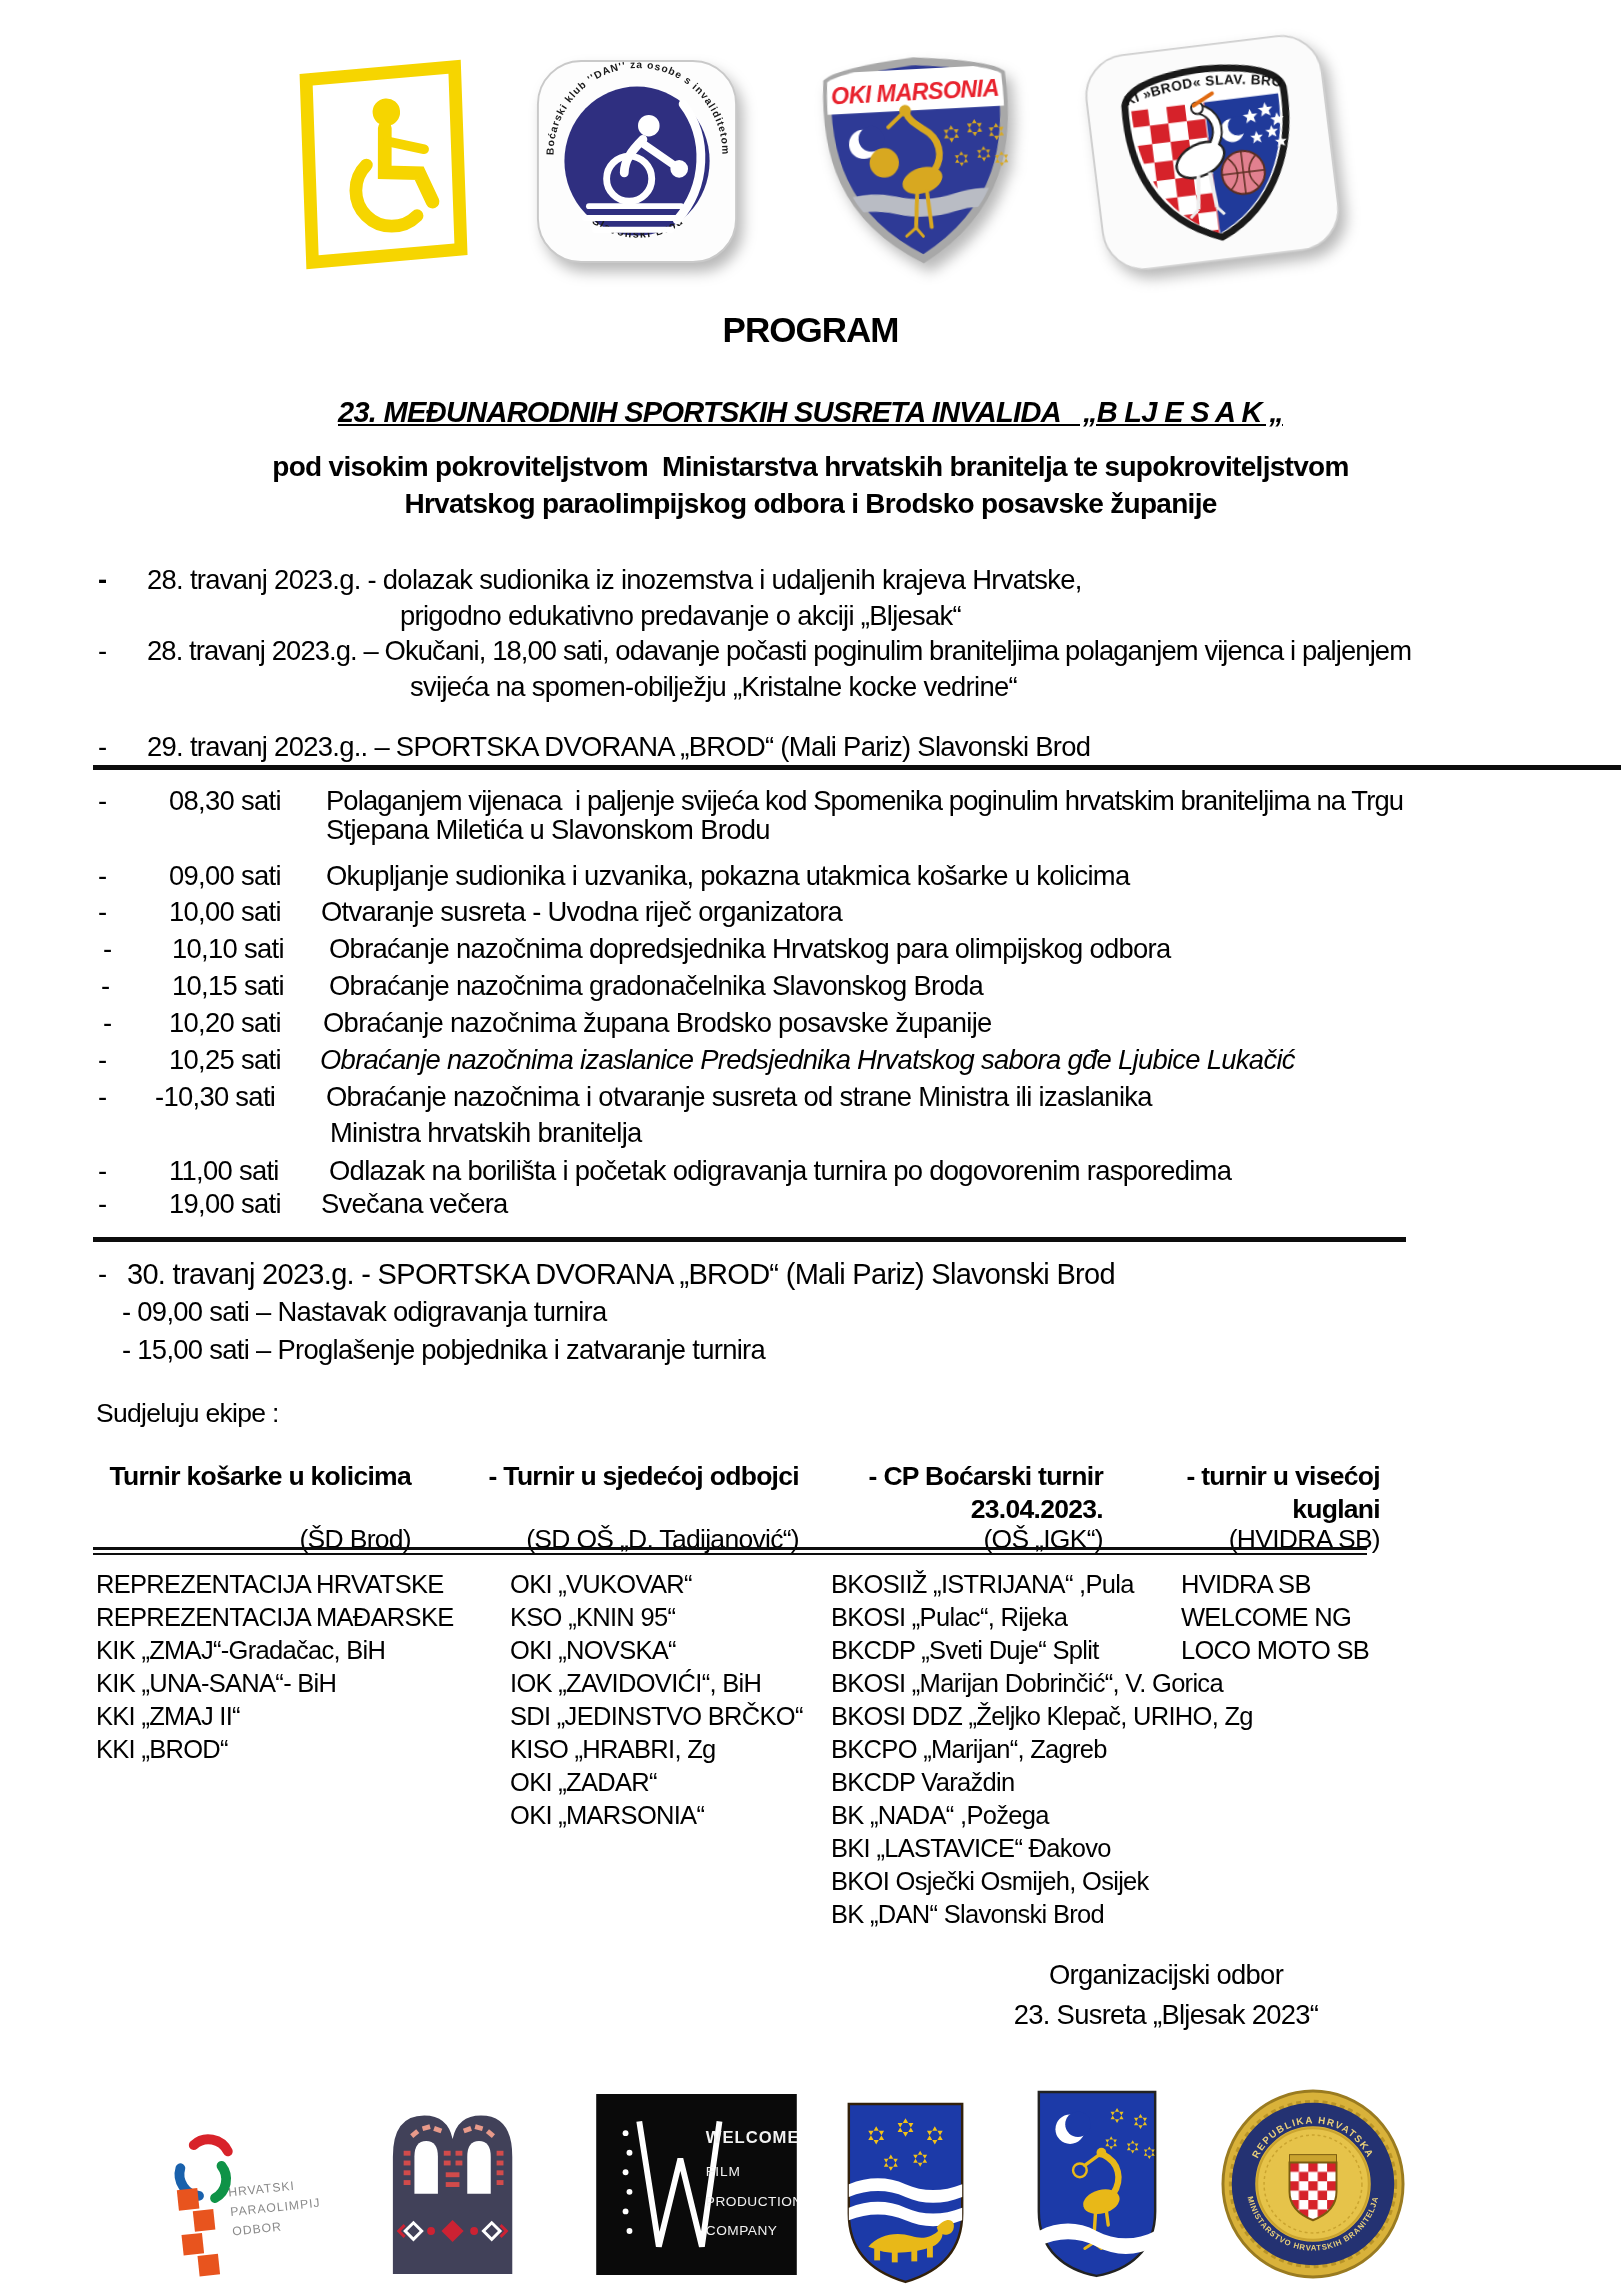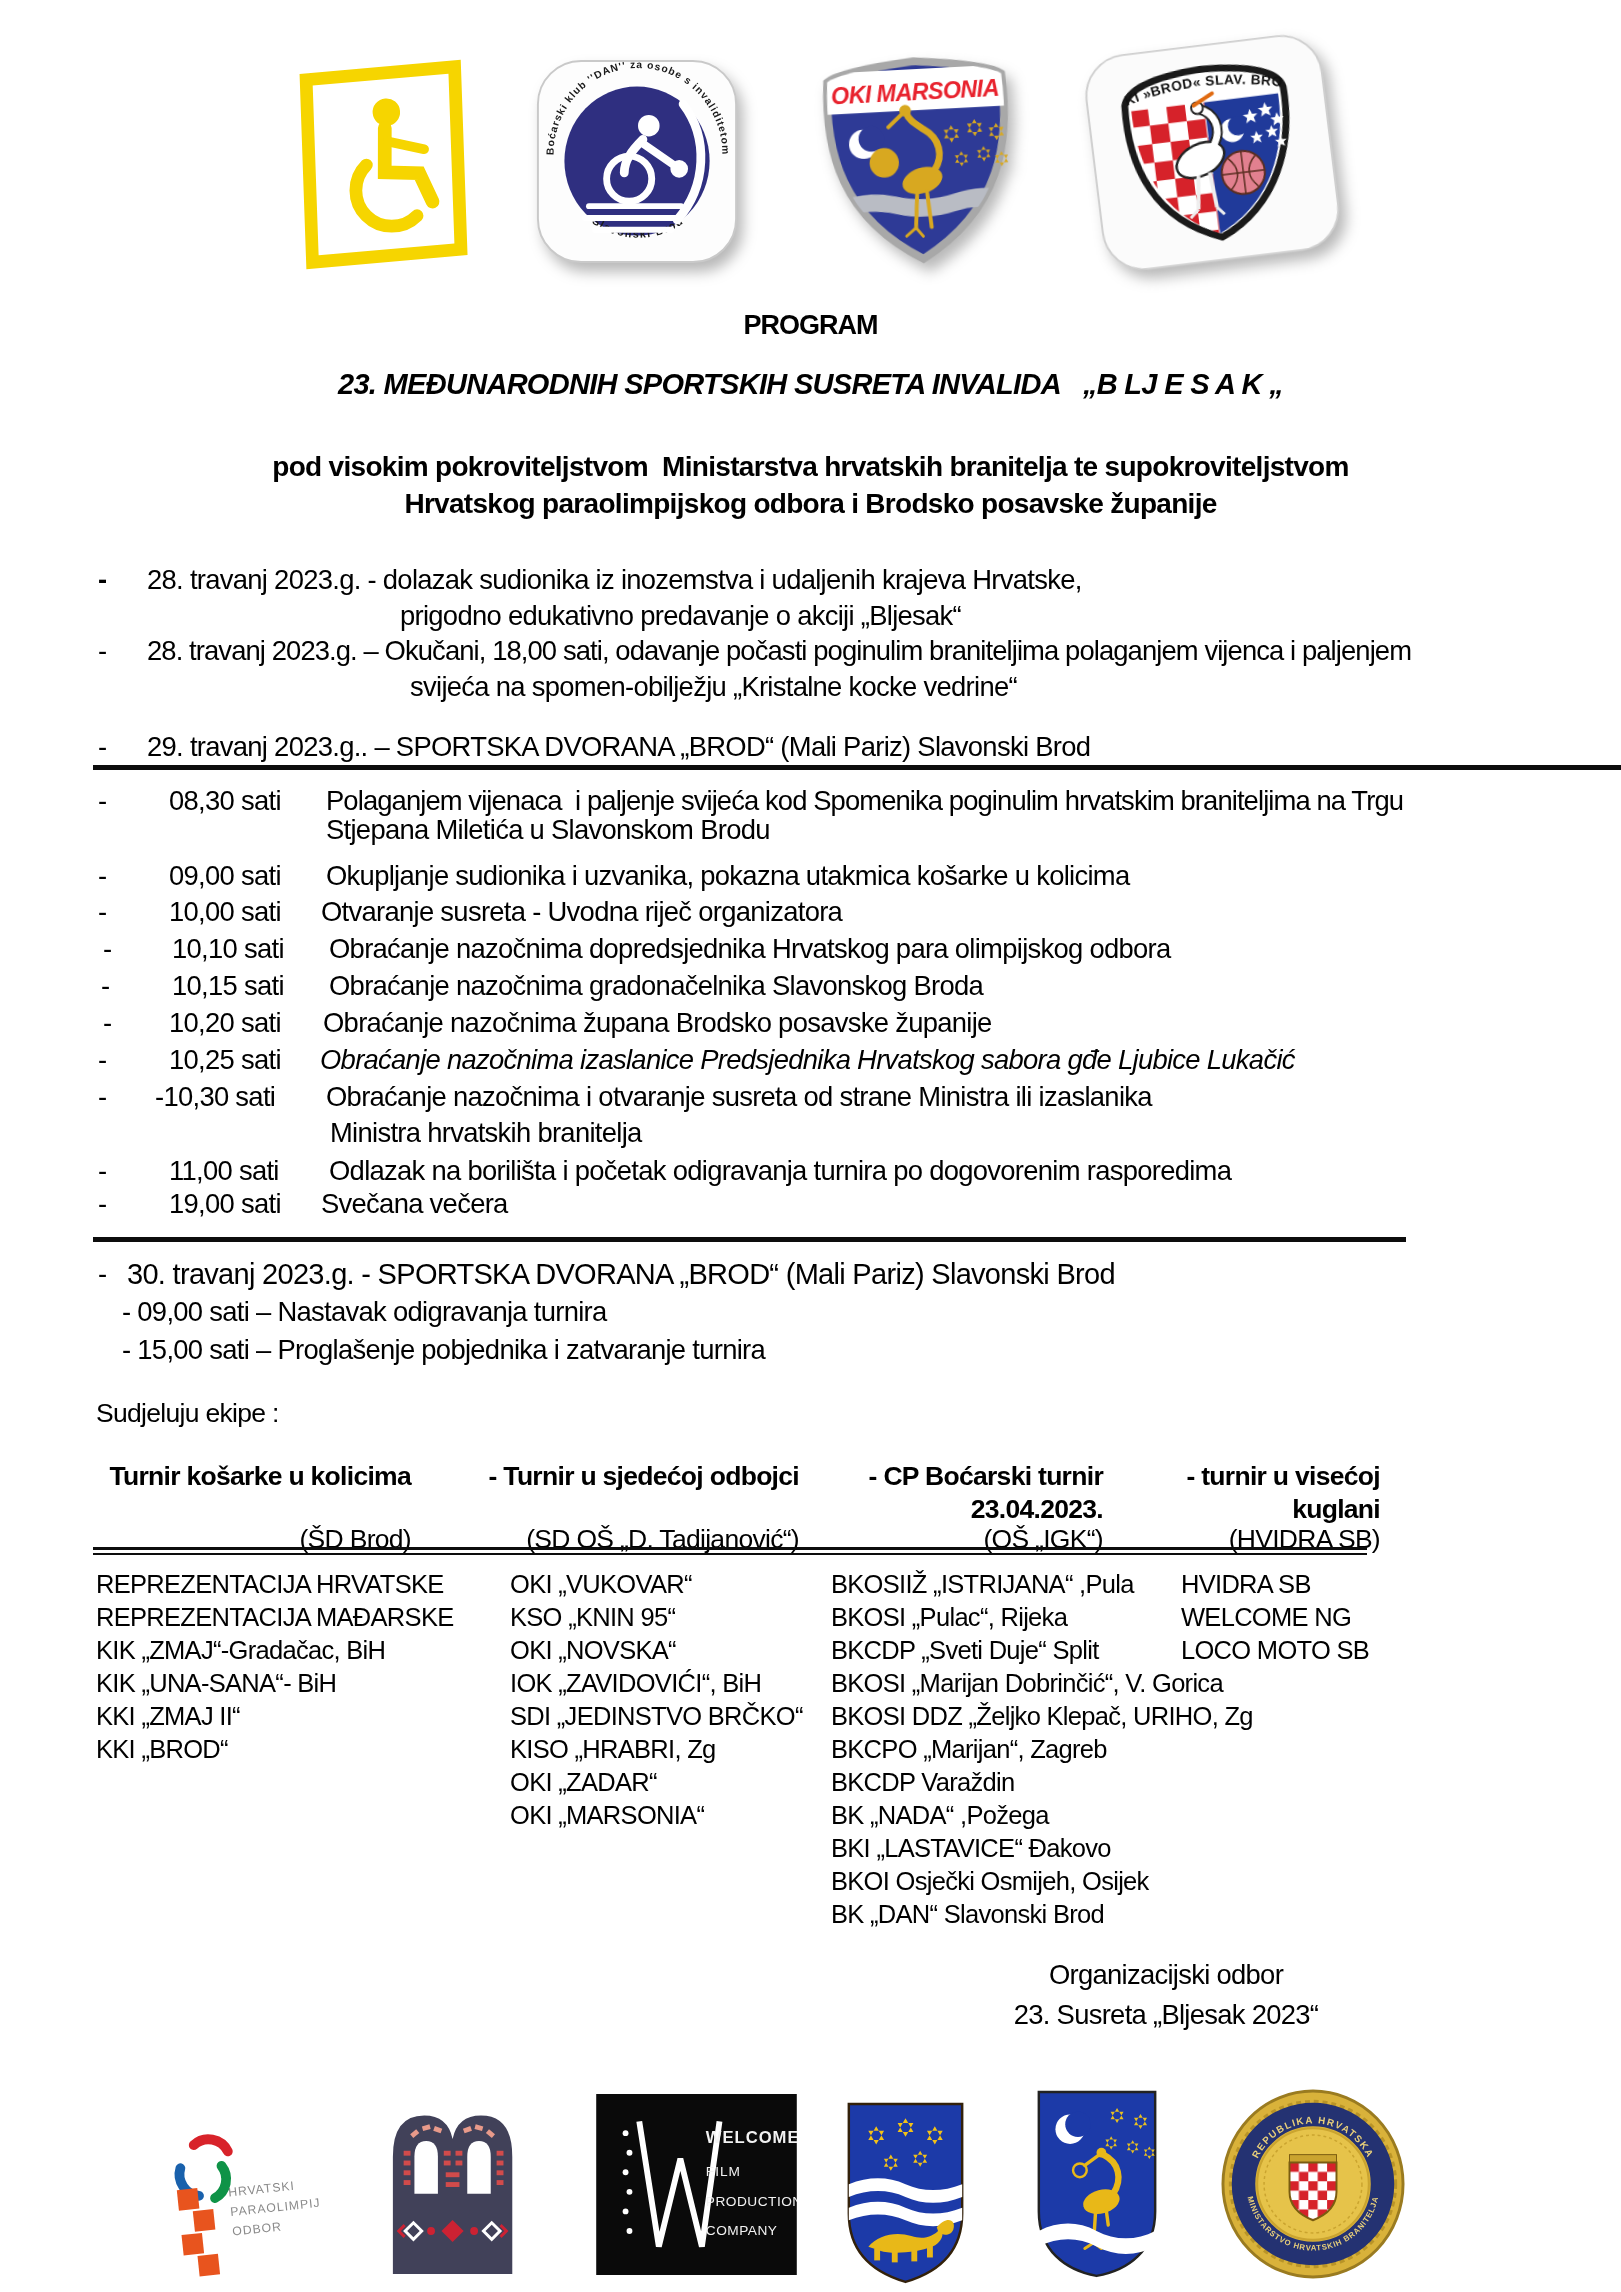--- a/index.html
+++ b/index.html
@@ -4,21 +4,21 @@
 <style>
   html,body{margin:0;padding:0;background:#9a9a9a;}
   .page{position:relative;margin:0 auto;width:1621px;height:2293px;background:#ffffff;
         font-family:"Liberation Sans","DejaVu Sans",sans-serif;color:#000;overflow:hidden;
         letter-spacing:-0.7px;}
   .abs{position:absolute;}
   .line{position:absolute;white-space:nowrap;}
   .ctr{left:0;width:1621px;text-align:center;}
   .b{font-weight:bold;}
   .i{font-style:italic;}
-  .f42{font-size:27px;}
+  .f42{font-size:35px;}
   .f30{font-size:29px;}
   .f29{font-size:28px;}
   .f28{font-size:27.4px;}
   .f27{font-size:26.5px;}
   .rule{position:absolute;background:#0d0d0d;}
   .dbl{position:absolute;height:2.9px;border-top:3.9px solid #0d0d0d;border-bottom:2px solid #0d0d0d;}
   
   .srow{position:absolute;left:0;width:1621px;height:37px;font-size:27.4px;}
   .sb{position:absolute;left:98px;}
   .st{position:absolute;left:169px;}
@@ -154,21 +154,21 @@
         <path d="M132,108 C142,92 136,76 120,70" stroke="#ffffff" stroke-width="7" fill="none" stroke-linecap="round"></path>
         <circle cx="119" cy="69" r="6" fill="#ffffff" stroke="#222" stroke-width="2"></circle>
         <path d="M116,66 L136,56" stroke="#e06a10" stroke-width="4" stroke-linecap="round"></path>
         <path d="M112,138 L108,172 M124,136 L127,172" stroke="#eeeeee" stroke-width="4"></path>
         <path d="M108,172 L99,180 M127,172 L134,180" stroke="#eeeeee" stroke-width="3"></path>
       </g>
     </svg>
   </div>
 
   <div class="line ctr b f42" style="top:310px;letter-spacing:-1px;">PROGRAM</div>
-  <div class="line ctr b i f30" style="top:368px;">23. MEĐUNARODNIH SPORTSKIH SUSRETA INVALIDA&nbsp;&nbsp; „B LJ E S A K „</div>
+  <div class="line ctr b i f30" style="top:396px;text-decoration:underline;">23. MEĐUNARODNIH SPORTSKIH SUSRETA INVALIDA&nbsp;&nbsp; „B LJ E S A K „</div>
   <div class="line ctr b f29" style="top:451px;">pod visokim pokroviteljstvom&nbsp; Ministarstva hrvatskih branitelja te supokroviteljstvom</div>
   <div class="line ctr b f29" style="top:488px;">Hrvatskog paraolimpijskog odbora i Brodsko posavske županije</div>
 
   <div class="srow" style="top:564px;">
     <span class="ib b">-</span>
     <span class="it">28. travanj 2023.g. - dolazak sudionika iz inozemstva i udaljenih krajeva Hrvatske,</span>
   </div>
   <div class="srow" style="top:600px;">
     <span class="ic">prigodno edukativno predavanje o akciji „Bljesak“</span>
   </div>

